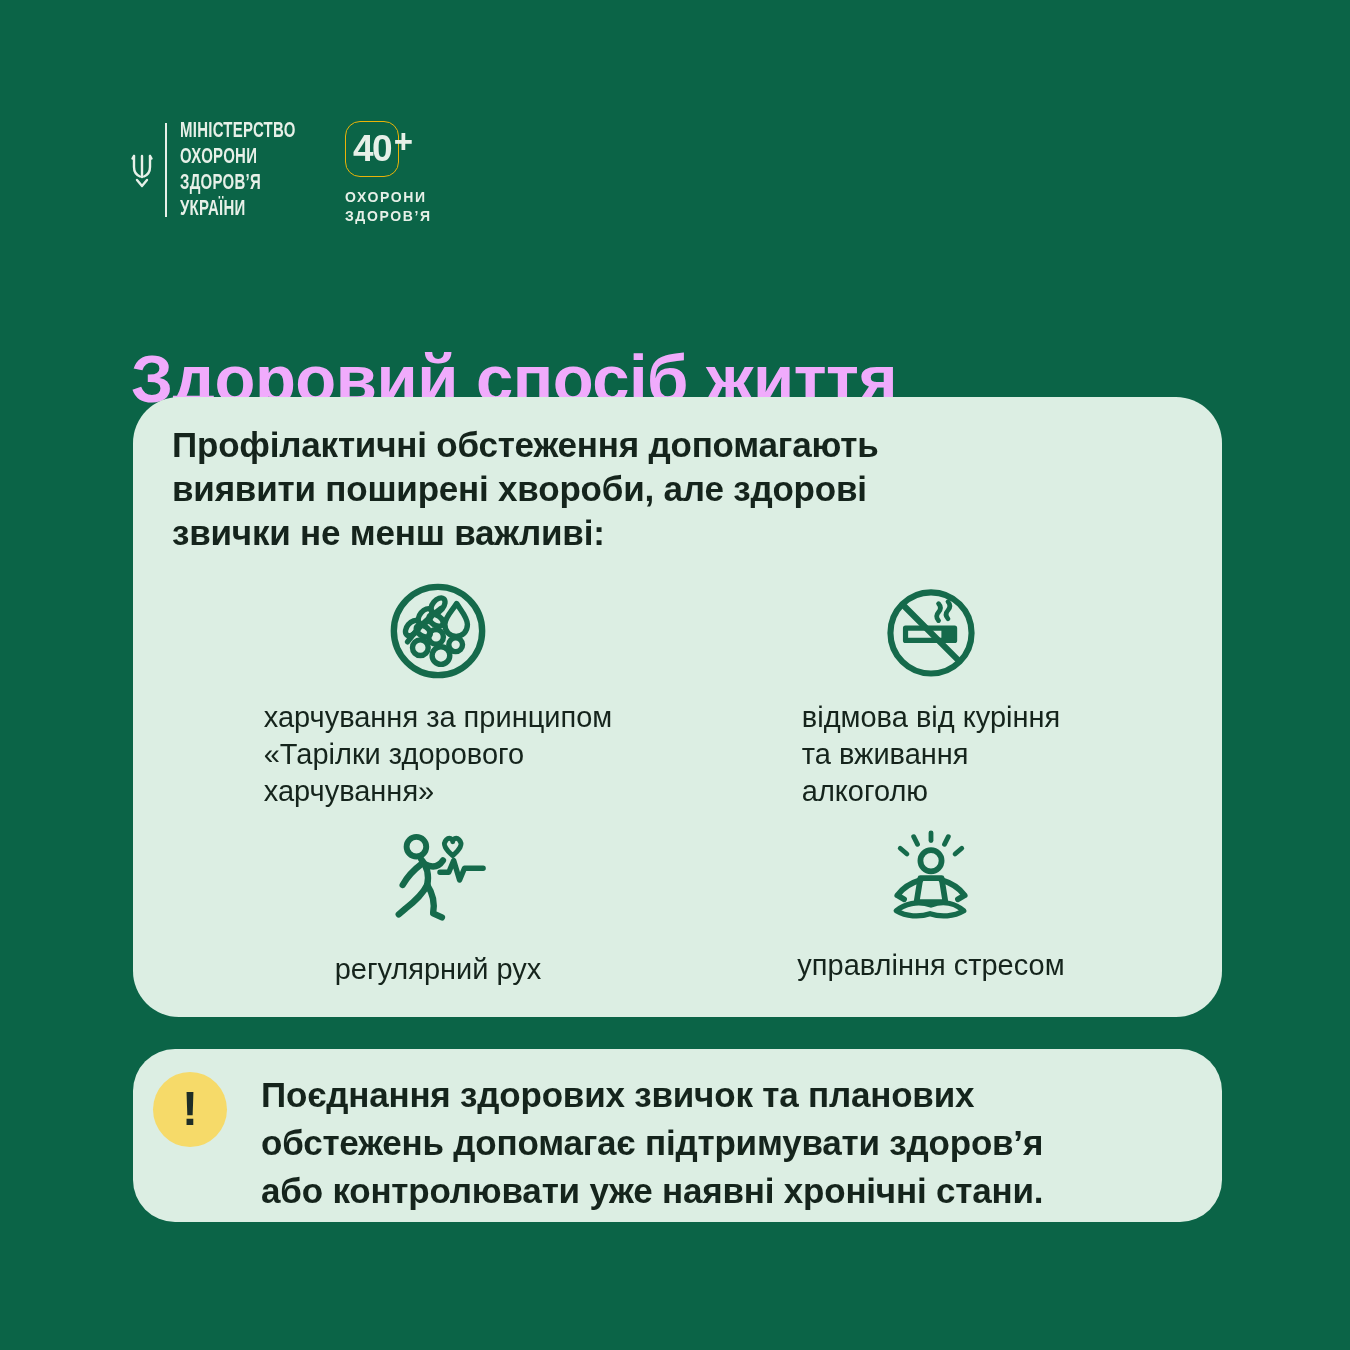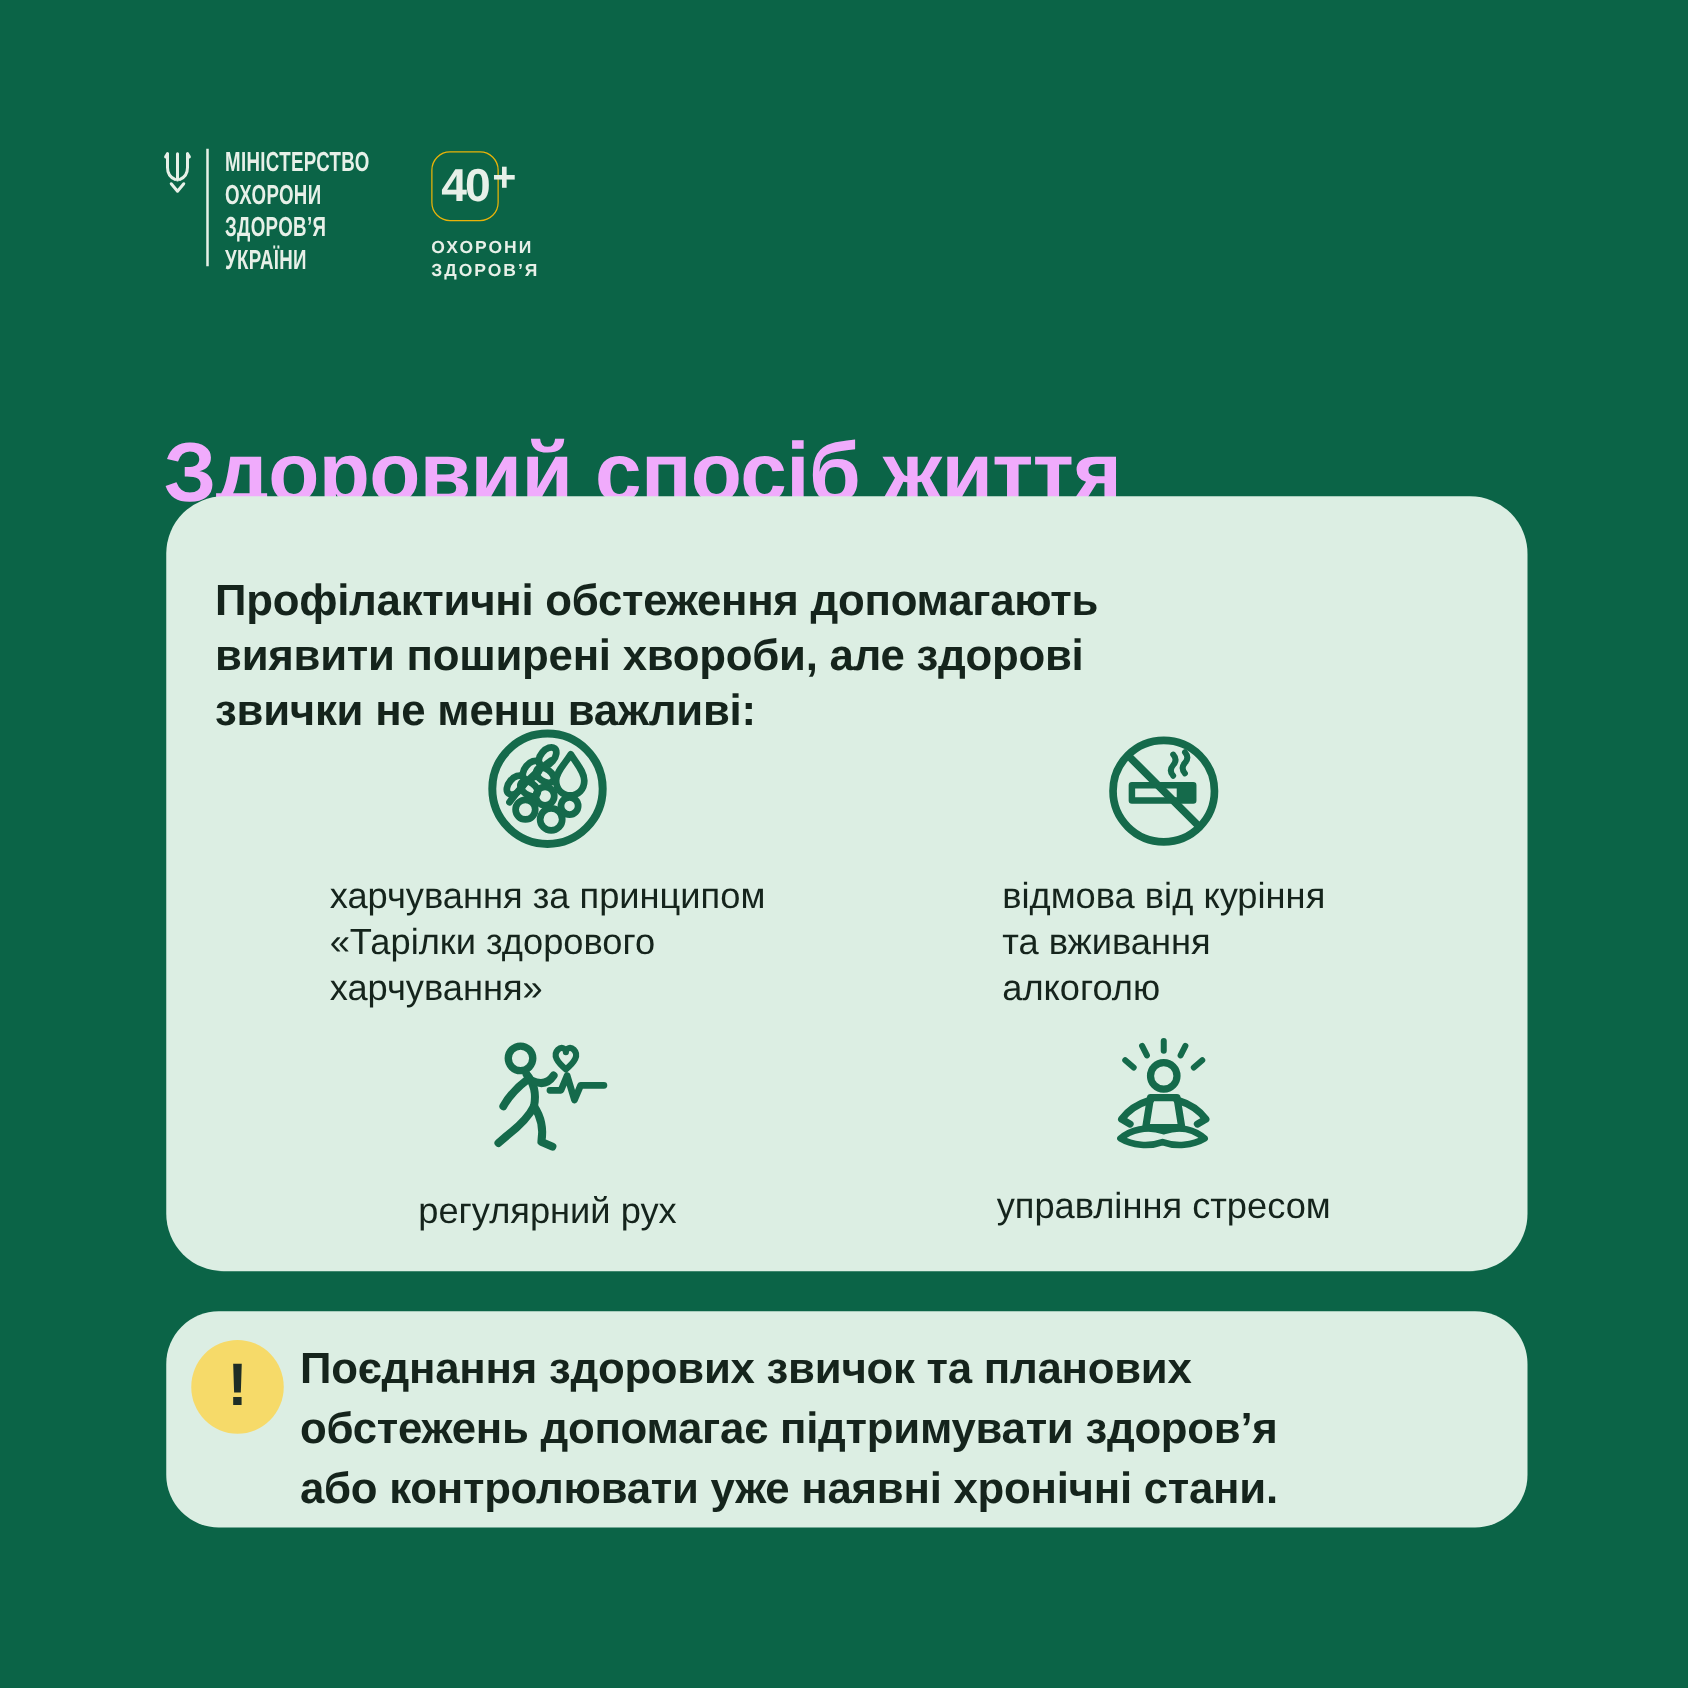--- a/index.html
+++ b/index.html
@@ -3,21 +3,21 @@
 <meta charset="utf-8">
 <style>
   html,body{margin:0;padding:0;background:#0B6447;}
   .poster{
     position:relative;width:1350px;height:1350px;overflow:hidden;
     background:#0B6447;font-family:"Liberation Sans",sans-serif;color:#15241C;
   }
   .pre{white-space:pre-line;}
 
   
-  .moz-logo{position:absolute;left:130px;top:119px;display:flex;align-items:flex-start;}
+  .moz-logo{position:absolute;left:130px;top:119px;display:flex;align-items:center;}
   .tryzub{margin-top:2px;}
   .moz-divider{width:2px;height:94px;background:#E7F0E8;margin-left:11px;margin-right:13px;}
   .moz-lines{
     font-size:22px;font-weight:700;color:#E7F0E8;line-height:26px;letter-spacing:.4px;
     transform:scaleX(.68);transform-origin:left top;margin-top:-2px;
   }
   .screening{position:absolute;left:345px;top:121px;color:#E7F0E8;}
   .badge{
     position:relative;width:52px;height:54px;border:1px solid #eab308;border-radius:15px;
     display:flex;align-items:center;justify-content:center;
@@ -32,42 +32,42 @@
     color:#f0abfc;letter-spacing:-.5px;
   }
 
   
   .main-card{
     position:absolute;left:133px;top:397px;width:1089px;height:620px;
     background:#DCEEE3;border-radius:46px;
   }
   .intro{
     position:absolute;left:39px;top:26px;font-size:35px;font-weight:600;
-    line-height:44px;letter-spacing:-.2px;margin-top:36px;
+    line-height:44px;letter-spacing:-.2px;
   }
   .habit{position:absolute;width:480px;display:flex;flex-direction:column;align-items:center;}
   .habit-icon{height:108px;display:flex;align-items:center;justify-content:center;margin-bottom:14px;}
   .habit-label{font-size:29px;font-weight:500;line-height:37px;}
   .habit-1{left:65px;top:180px;}
   .habit-2{left:558px;top:180px;}
   .habit-3{left:65px;top:432px;}
   .habit-4{left:558px;top:428px;}
 
   
   .note-card{
     position:absolute;left:133px;top:1049px;width:1089px;height:173px;
     background:#DCEEE3;border-radius:42px;
   }
   .note-badge{
     position:absolute;left:20px;top:23px;width:74px;height:75px;border-radius:50%;
     background:#F6DA69;display:flex;align-items:center;justify-content:center;
   }
   .note-excl{font-size:48px;font-weight:700;color:#1E2D26;margin-top:-3px;}
   .note-text{
-    position:absolute;left:107px;top:22px;font-size:35px;font-weight:700;
+    position:absolute;left:128px;top:22px;font-size:35px;font-weight:700;
     line-height:48px;letter-spacing:-.2px;
   }
 </style>
 </head>
 <body>
 
 <div class="poster">
 
   <div class="moz-logo">
     <svg class="tryzub" viewBox="0 0 24 34" width="24" height="34" fill="none" stroke="#E7F0E8" stroke-width="2.4" stroke-linecap="round" stroke-linejoin="round">

